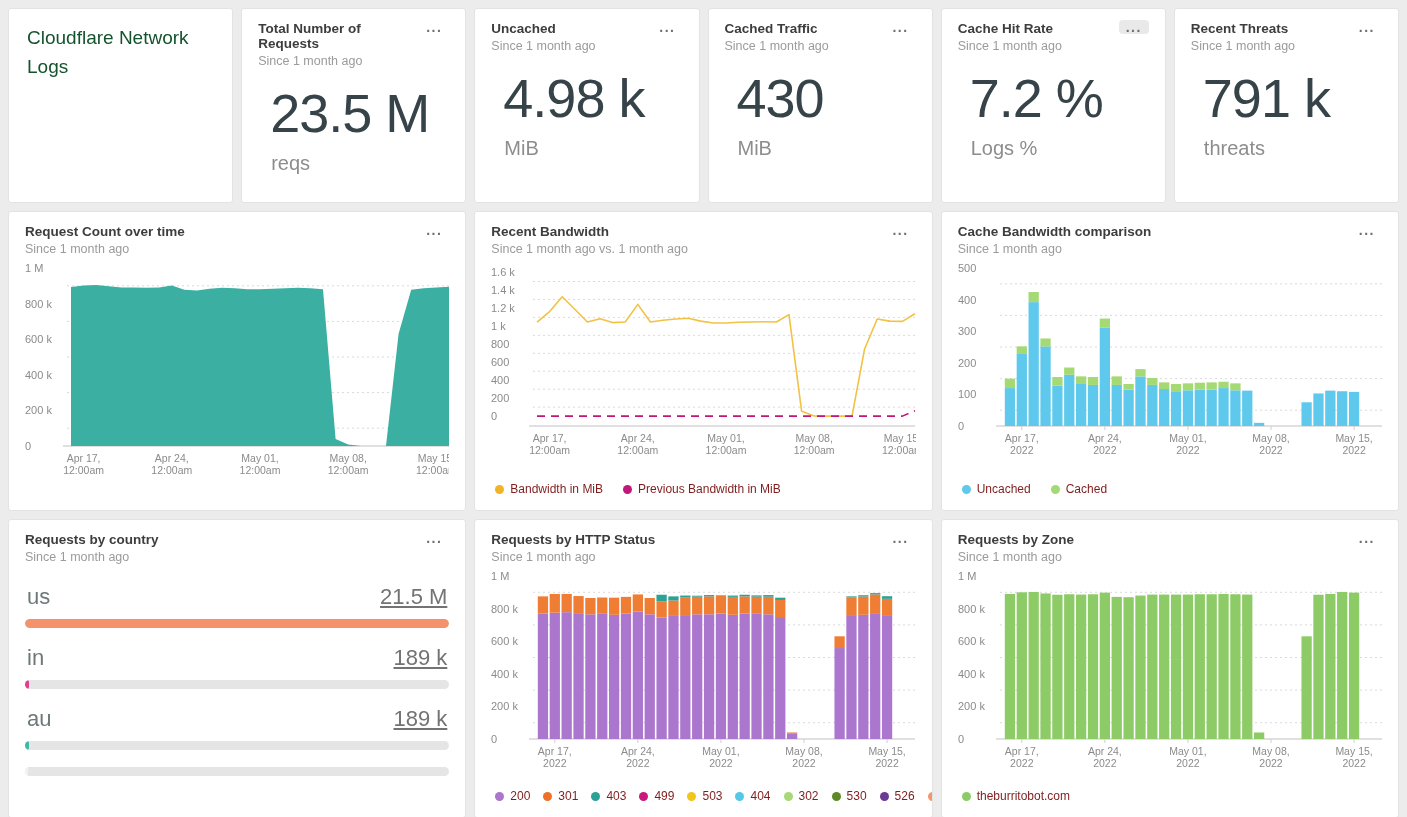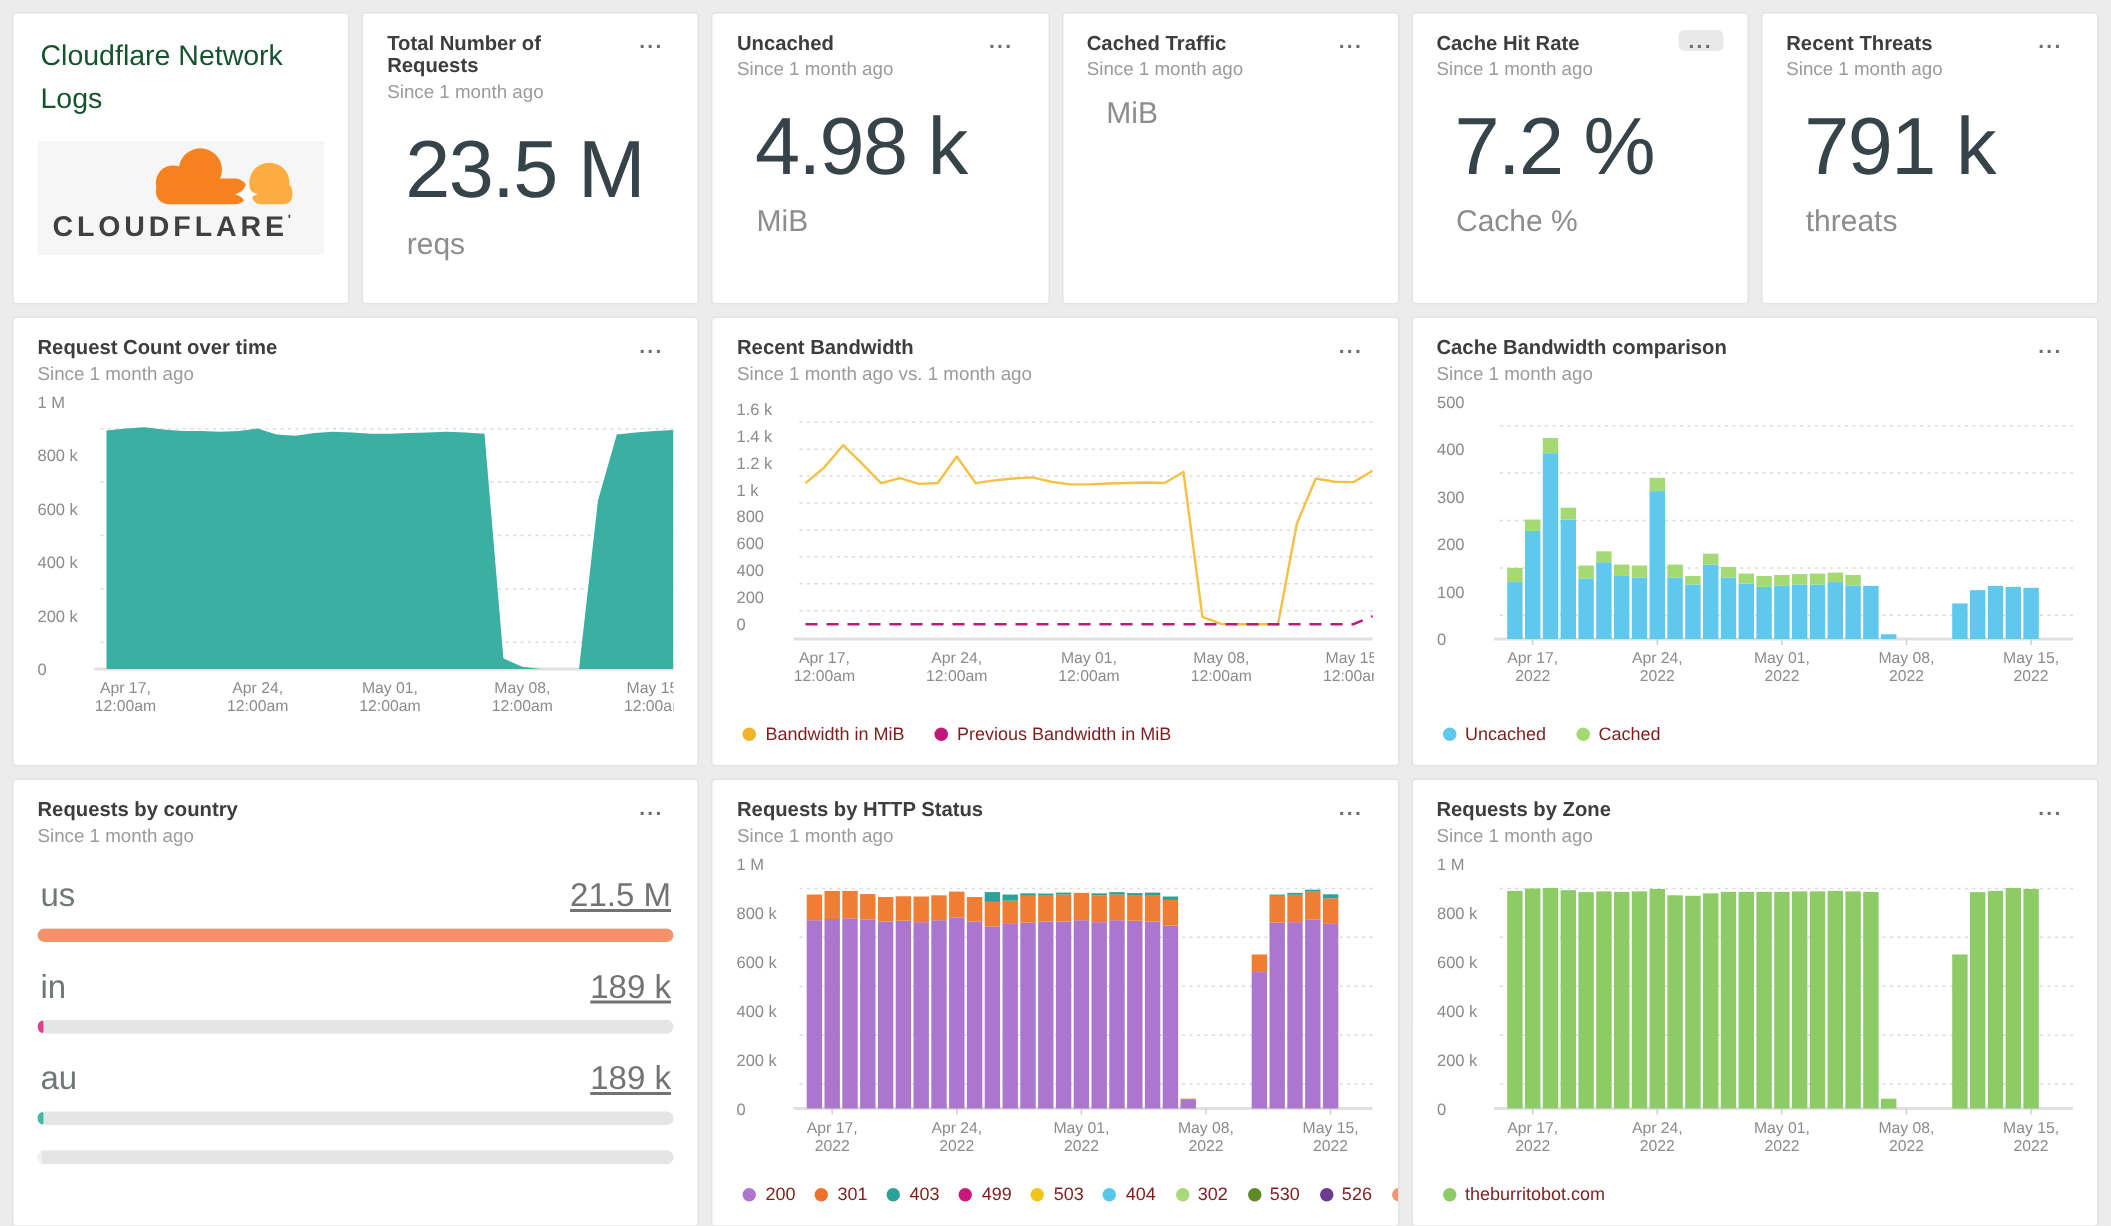--- a/index.html
+++ b/index.html
@@ -50,31 +50,20 @@
   .c-track { height:9px; background:#e5e5e5; border-radius:5px; overflow:hidden; }
   .c-fill { height:100%; border-radius:5px; min-width:3px; }
 </style>
 </head>
 <body>
 
 <div class="grid row-top">
 
   <section class="panel">
     <div class="logo-title">Cloudflare Network Logs</div>
-    <div class="logo-box">
-      <svg class="cloud-svg" viewBox="0 0 132 48">
-        <circle cx="100" cy="28" r="14" fill="#fbad41"></circle>
-        <rect x="88" y="28" width="28" height="15" rx="6" fill="#fbad41"></rect>
-        <circle cx="52" cy="19" r="15" fill="#f6821f"></circle>
-        <circle cx="33" cy="28" r="12" fill="#f6821f"></circle>
-        <rect x="21" y="25" width="64" height="18" rx="9" fill="#f6821f"></rect>
-        <path d="M84 28 C85.6 33 87 34.4 92 36 C87 37.6 85.6 39 84 44 C82.4 39 81 37.6 76 36 C81 34.4 82.4 33 84 28 Z" fill="#ffffff"></path>
-      </svg>
-      <div class="logo-word"><span>CLOUDFLARE</span><span class="tm">'</span></div>
-    </div>
   </section>
 
   <section class="panel">
     <header class="p-head">
       <div>
         <h2 class="p-title">Total Number of Requests</h2>
         <div class="p-sub">Since 1 month ago</div>
       </div>
       <button class="dots">...</button>
     </header>
@@ -95,33 +84,34 @@
   </section>
 
   <section class="panel">
     <header class="p-head">
       <div>
         <h2 class="p-title">Cached Traffic</h2>
         <div class="p-sub">Since 1 month ago</div>
       </div>
       <button class="dots">...</button>
     </header>
+    <div class="stat-value">430</div>
     <div class="stat-unit">MiB</div>
   </section>
 
   <section class="panel">
     <header class="p-head">
       <div>
         <h2 class="p-title">Cache Hit Rate</h2>
         <div class="p-sub">Since 1 month ago</div>
       </div>
       <button class="dots active">...</button>
     </header>
     <div class="stat-value">7.2 %</div>
-    <div class="stat-unit">Cache %</div>
+    <div class="stat-unit">Logs %</div>
   </section>
 
   <section class="panel">
     <header class="p-head">
       <div>
         <h2 class="p-title">Recent Threats</h2>
         <div class="p-sub">Since 1 month ago</div>
       </div>
       <button class="dots">...</button>
     </header>

